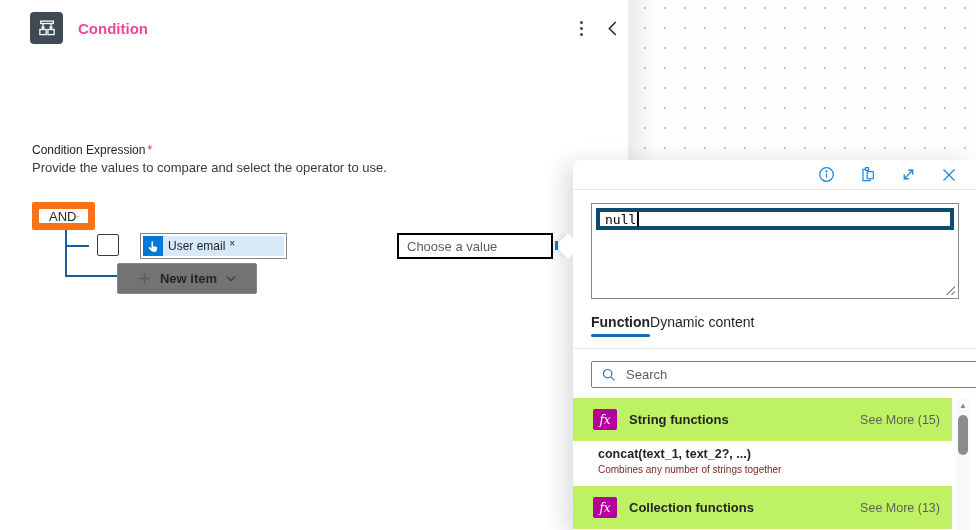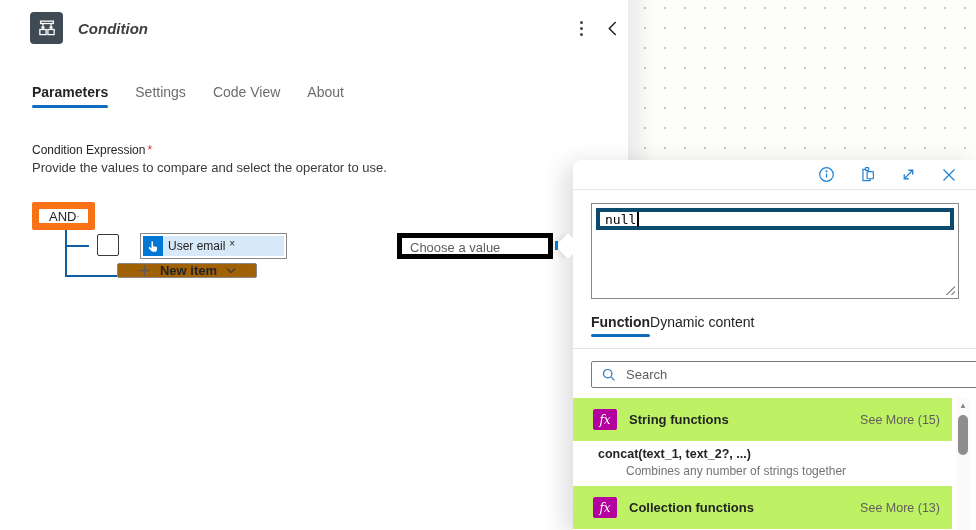--- a/index.html
+++ b/index.html
@@ -24,21 +24,21 @@
     background:linear-gradient(to right, rgba(0,0,0,0.07), rgba(0,0,0,0));
   }
 
   
   .panel { position:absolute; left:0; top:0; width:628px; height:530px; background:#fff; }
 
   .action-icon {
     position:absolute; left:30px; top:12px; width:33px; height:32px;
     background:#404a54; border-radius:4px; display:flex; align-items:center; justify-content:center;
   }
-  .panel-title { position:absolute; left:78px; top:20px; font-size:15px; font-weight:700; color:#404040;font-style:italic; }
+  .panel-title { position:absolute; left:78px; top:20px; font-size:15px; font-weight:700; color:#ec4899; }
 
   .kebab { position:absolute; left:570px; top:16px; width:22px; height:24px;
     display:flex; flex-direction:column; align-items:center; justify-content:center; gap:3px; cursor:pointer; }
   .kebab i { width:3px; height:3px; border-radius:50%; background:#454545; }
   .collapse-btn { position:absolute; left:600px; top:17px; width:24px; height:22px;
     display:flex; align-items:center; justify-content:center; cursor:pointer; }
 
   .tabs { position:absolute; left:32px; top:84px; display:flex; gap:27px; }
   .tab { font-size:14px; color:#6e6c6a; padding-bottom:8px; cursor:pointer; position:relative; }
   .tab.active { color:#242424; font-weight:700; }
@@ -75,31 +75,31 @@
   .token-body { flex:1; background:#d7e8f8; display:flex; align-items:center; padding:0 5px; font-size:12px; color:#242424; white-space:nowrap; overflow:hidden; }
   .token-x { font-size:10px; color:#242424; margin-left:4px; position:relative; top:-3px; cursor:pointer; }
 
   .operator-dd {
     position:absolute; left:290px; top:233px; width:103px; height:26px;
     border:1px solid #8a8886; background:#fff; display:flex; align-items:center;
     justify-content:space-between; padding:0 7px 0 8px; font-size:12.5px; cursor:pointer;
   }
   .value-input {
     position:absolute; left:397px; top:233px; width:156px; height:26px;
-    border:5px solid #000000; background:#fff;
+    border:2px solid #000000; background:#fff;
   }
   .value-input input {
     width:100%; height:100%; border:none; outline:none; padding:0 8px;
     font-family:"Liberation Sans", sans-serif; font-size:13px; color:#242424; background:transparent;
   }
   .value-input input::placeholder { color:#605e5c; opacity:1; }
 
   .new-item-btn {
-    position:absolute; left:117px; top:263px; width:140px; height:15px;
-    border:1px solid #8a8886; border-radius:2px; background:#a16207;
+    position:absolute; left:117px; top:263px; width:140px; height:31px;
+    border:1px solid #8a8886; border-radius:2px; background:#737373;
     display:flex; align-items:center; justify-content:center; gap:9px;
     font-size:13px; font-weight:600; color:#242424; cursor:pointer;
   }
 
   
   .beak {
     position:absolute; left:559px; top:237px; width:18px; height:18px; background:#fff;
     transform:rotate(45deg); z-index:11; box-shadow:-3px 3px 5px rgba(0,0,0,0.07);
   }
   .caret-tick { position:absolute; left:555px; top:241px; width:3px; height:9px; background:#0078d4; z-index:12; }
@@ -158,21 +158,21 @@
   }
   .fx-icon {
     width:24px; height:21px; background:#b4009e; border-radius:2px;
     color:#fff; display:flex; align-items:center; justify-content:center;
     font-family:"DejaVu Serif", serif; font-style:italic; font-size:12px;
   }
   .fn-section .sec-title { margin-left:12px; font-size:13px; font-weight:600; color:#242424; }
   .fn-section .see-more { margin-left:auto; font-size:12.5px; color:#605e5c; cursor:pointer; }
   .fn-item { height:45px; background:#fff; padding:6px 12px 0 25px; cursor:pointer; }
   .fn-item .sig { font-size:12.5px; font-weight:700; color:#242424; }
-  .fn-item .desc { font-size:12px; color:#737373; margin-top:3px;margin-left:28px; }
+  .fn-item .desc { font-size:10px; color:#7f1d1d; margin-top:3px; }
 
   .list-scrollbar {
     position:absolute; right:6px; top:238px; bottom:0; width:14px; background:#fafafa;
   }
   .scroll-up {
     height:14px; display:flex; align-items:center; justify-content:center;
     font-size:8px; color:#8a8886; cursor:pointer;
   }
   .scroll-thumb {
     position:absolute; left:2px; top:17px; width:10px; height:40px;
@@ -205,26 +205,20 @@
     <i></i>
       <i></i>
       <i></i>
   </div>
   <div class="collapse-btn">
     <svg width="13" height="15" viewBox="0 0 12 14" fill="none" stroke="#242424" stroke-width="1.4">
       <polyline points="9,1 3,7 9,13"></polyline>
     </svg>
   </div>
 
-  <div class="tabs">
-    <div class="tab active">Parameters</div>
-    <div class="tab">Settings</div>
-    <div class="tab">Code View</div>
-    <div class="tab">About</div>
-  </div>
 
   <div class="field-label">
     <span>Condition Expression</span><span class="req">*</span>
   </div>
   <div class="field-desc">Provide the values to compare and select the operator to use.</div>
 
   <div class="and-box">
     <span>AND</span>
     <svg width="11" height="7" viewBox="0 0 12 8" fill="none" stroke="#3b3a39" stroke-width="1.4">
       <polyline points="1,1.5 6,6.5 11,1.5"></polyline>

